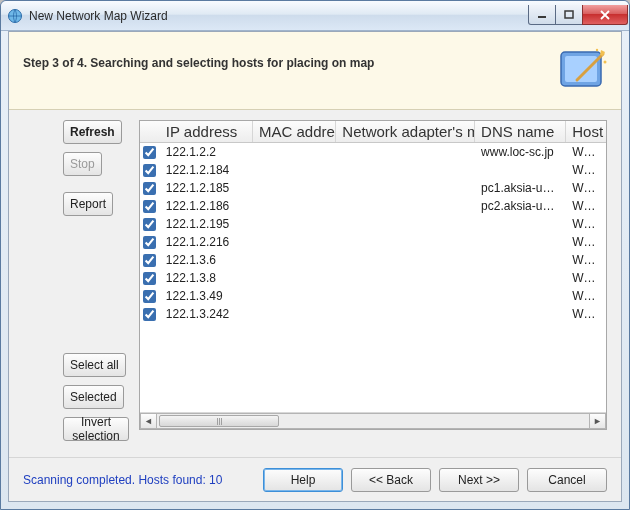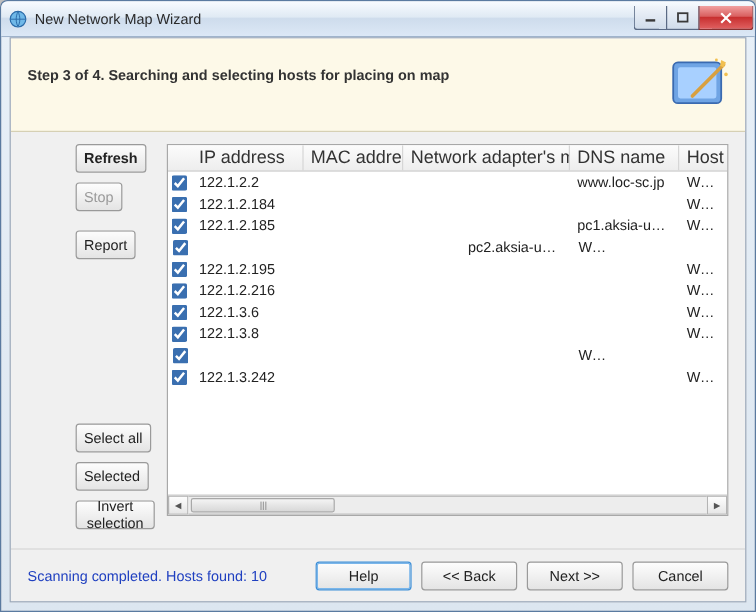--- a/index.html
+++ b/index.html
@@ -311,20 +311,21 @@
               <div class="td col-ip">122.1.2.185</div>
               <div class="td col-mac"></div>
               <div class="td col-adapter"></div>
               <div class="td col-dns">pc1.aksia-unet...</div>
               <div class="td col-type">Works</div>
             </div>
             <div class="row">
               <div class="td col-chk">
                 <input type="checkbox" checked="" style="">
               </div>
+              <div class="td col-ip">122.1.2.186</div>
               <div class="td col-mac"></div>
               <div class="td col-adapter"></div>
               <div class="td col-dns">pc2.aksia-unet...</div>
               <div class="td col-type">Works</div>
             </div>
             <div class="row">
               <div class="td col-chk">
                 <input type="checkbox" checked="" style="">
               </div>
               <div class="td col-ip">122.1.2.195</div>
@@ -360,20 +361,21 @@
               <div class="td col-ip">122.1.3.8</div>
               <div class="td col-mac"></div>
               <div class="td col-adapter"></div>
               <div class="td col-dns"></div>
               <div class="td col-type">Works</div>
             </div>
             <div class="row">
               <div class="td col-chk">
                 <input type="checkbox" checked="" style="">
               </div>
+              <div class="td col-ip">122.1.3.49</div>
               <div class="td col-mac"></div>
               <div class="td col-adapter"></div>
               <div class="td col-dns"></div>
               <div class="td col-type">Works</div>
             </div>
             <div class="row">
               <div class="td col-chk">
                 <input type="checkbox" checked="" style="">
               </div>
               <div class="td col-ip">122.1.3.242</div>

